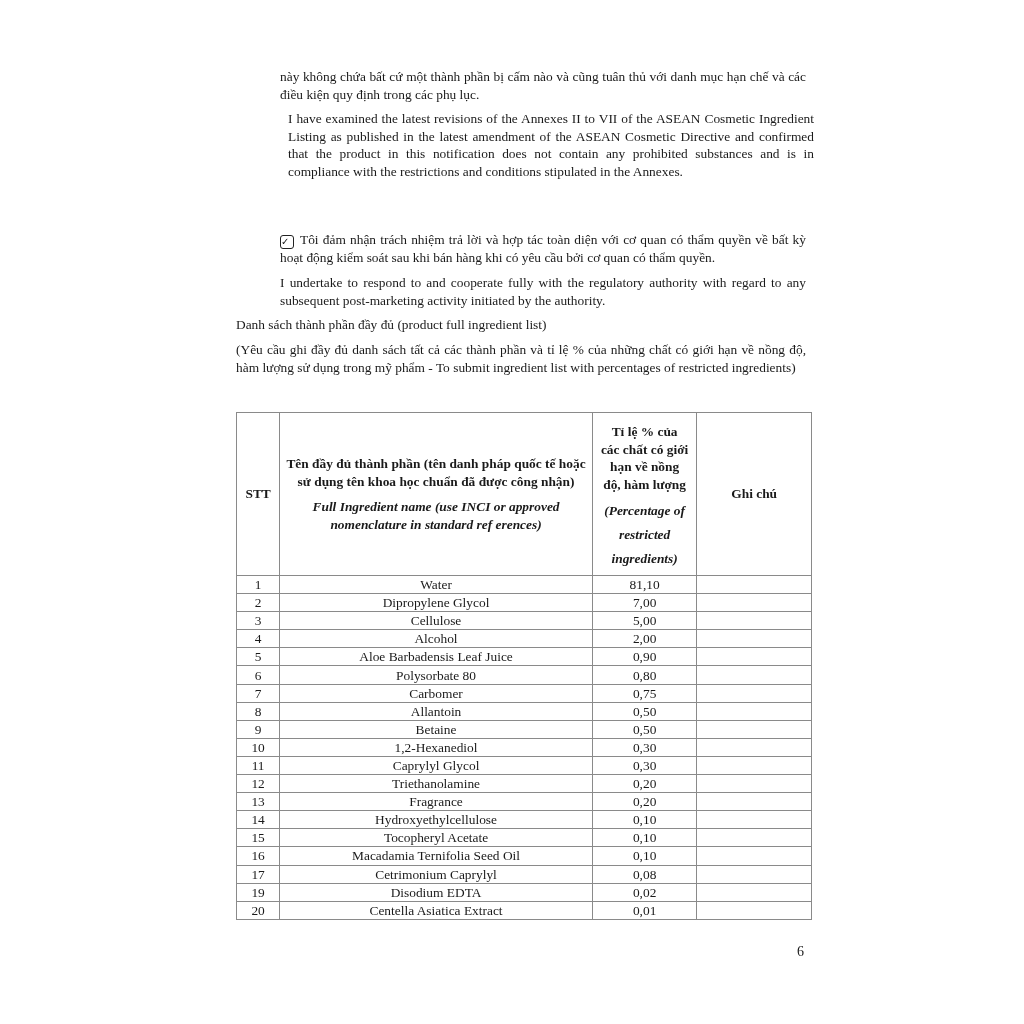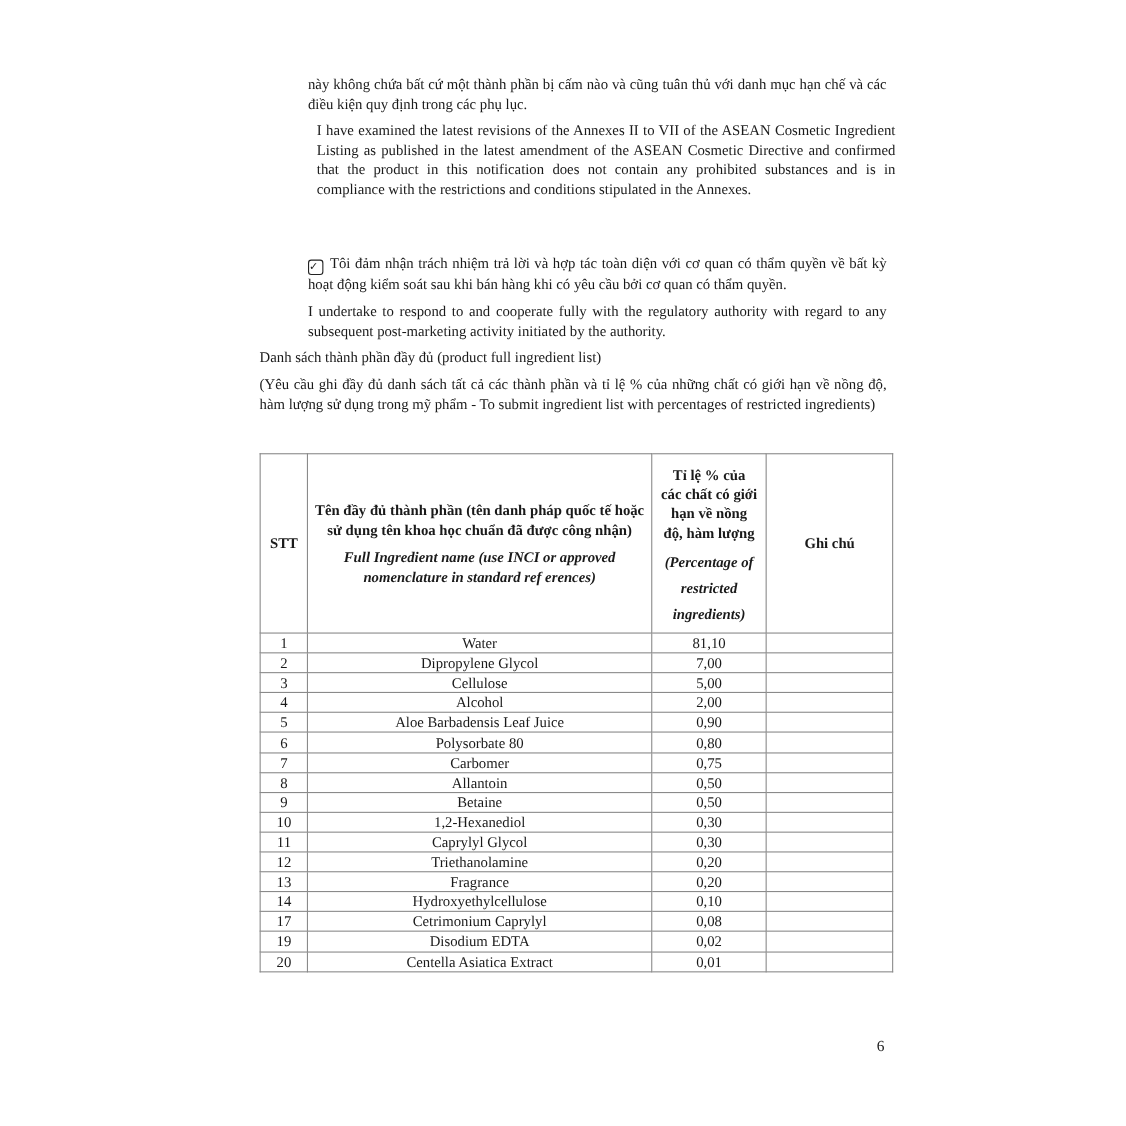--- a/index.html
+++ b/index.html
@@ -140,20 +140,32 @@
         <td>0,20</td>
         <td></td>
       </tr>
       <tr>
         <td>14</td>
         <td>Hydroxyethylcellulose</td>
         <td>0,10</td>
         <td></td>
       </tr>
       <tr>
+        <td>15</td>
+        <td>Tocopheryl Acetate</td>
+        <td>0,10</td>
+        <td></td>
+      </tr>
+      <tr>
+        <td>16</td>
+        <td>Macadamia Ternifolia Seed Oil</td>
+        <td>0,10</td>
+        <td></td>
+      </tr>
+      <tr>
         <td>17</td>
         <td>Cetrimonium Caprylyl</td>
         <td>0,08</td>
         <td></td>
       </tr>
       <tr>
         <td>19</td>
         <td>Disodium EDTA</td>
         <td>0,02</td>
         <td></td>

